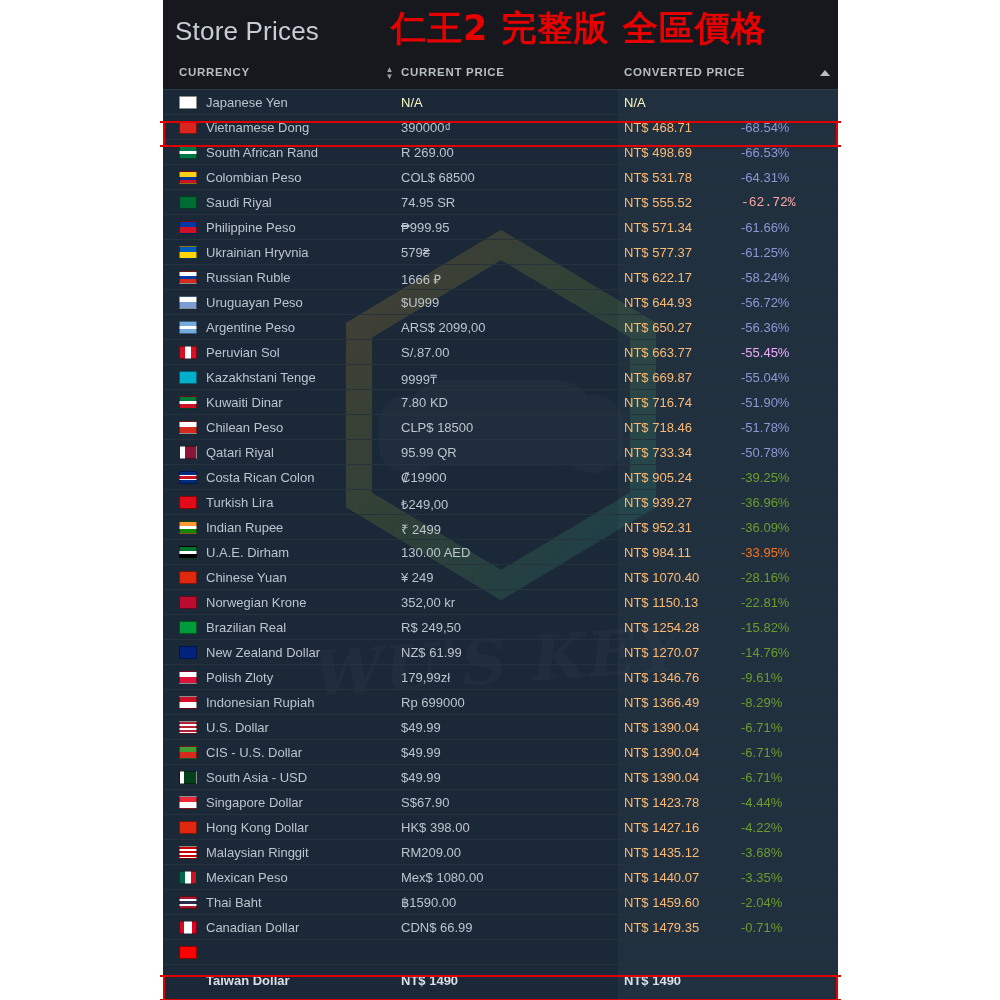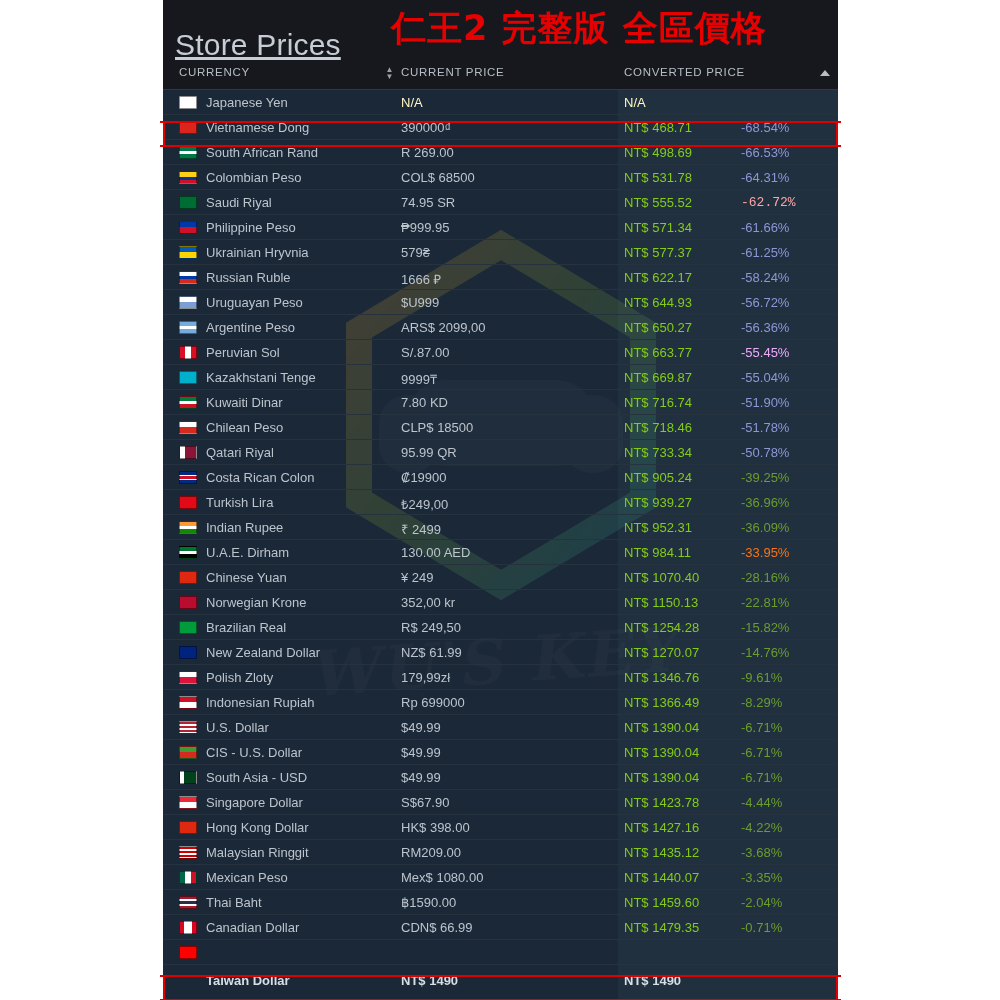--- a/index.html
+++ b/index.html
@@ -30,26 +30,25 @@
     height: 90px;
     background: #16181d;
     z-index: 4;
   }
   .title-row {
     position: relative;
     height: 58px;
   }
   .store-title {
     position: absolute;
-    left: 12px; top: 28px;
-    font-size: 30px;
+    left: 12px; top: 16px;
+    font-size: 26px;
     color: #c6cdd4;
     letter-spacing: 0.2px;
     white-space: nowrap;
-    text-decoration: underline;
   }
   .cn-title {
     position: absolute;
     left: 228px; top: 5px;
     font-size: 35px;
     font-weight: bold;
     color: #e60000;
     letter-spacing: 1px;
     white-space: nowrap;
     font-family: "DejaVu Sans", sans-serif;
@@ -57,21 +56,21 @@
 
   .col-head {
     position: relative;
     height: 32px;
     border-bottom: 1px solid #2d3a47;
   }
   .col-head .ch {
     position: absolute;
     top: 8px;
     font-size: 11.5px;
-    font-weight: normal;
+    font-weight: bold;
     color: #b6bec6;
     letter-spacing: 0.7px;
     white-space: nowrap;
   }
   .ch-currency  { left: 16px; }
   .ch-current   { left: 238px; }
   .ch-converted { left: 461px; }
   .sort-updown {
     position: absolute;
     left: 222px; top: 8px;
@@ -152,21 +151,21 @@
     position: absolute;
     left: 238px; top: 5px;
     font-size: 13px;
     color: #bcc4cc;
     white-space: nowrap;
   }
   .row .convprice {
     position: absolute;
     left: 461px; top: 5px;
     font-size: 13px;
-    color: #84cc16;
+    color: #fdba74;
     white-space: nowrap;
   }
   .row .pct {
     position: absolute;
     left: 578px; top: 5px;
     font-size: 13px;
     white-space: nowrap;
   }
   .row.na .cprice, .row.na .convprice { color: #fef9c3; }
   .row.base .cname,

